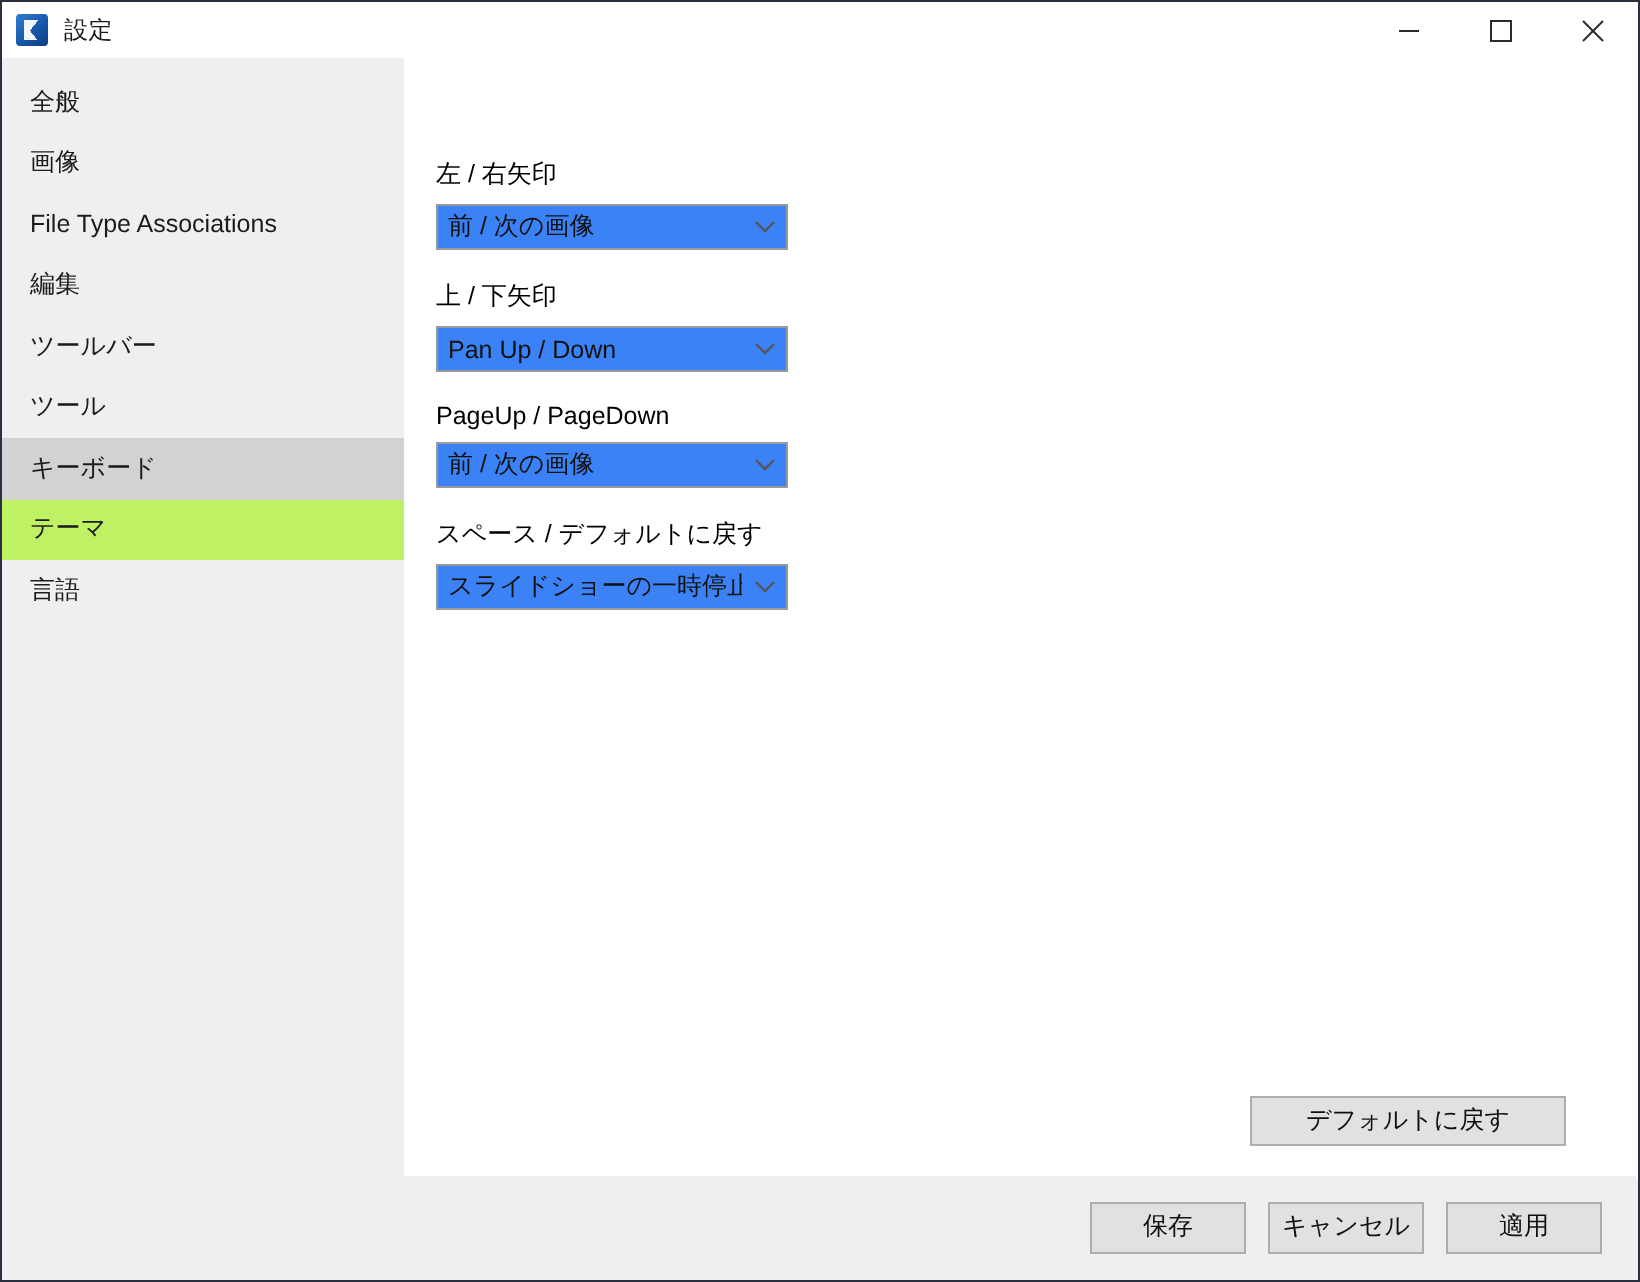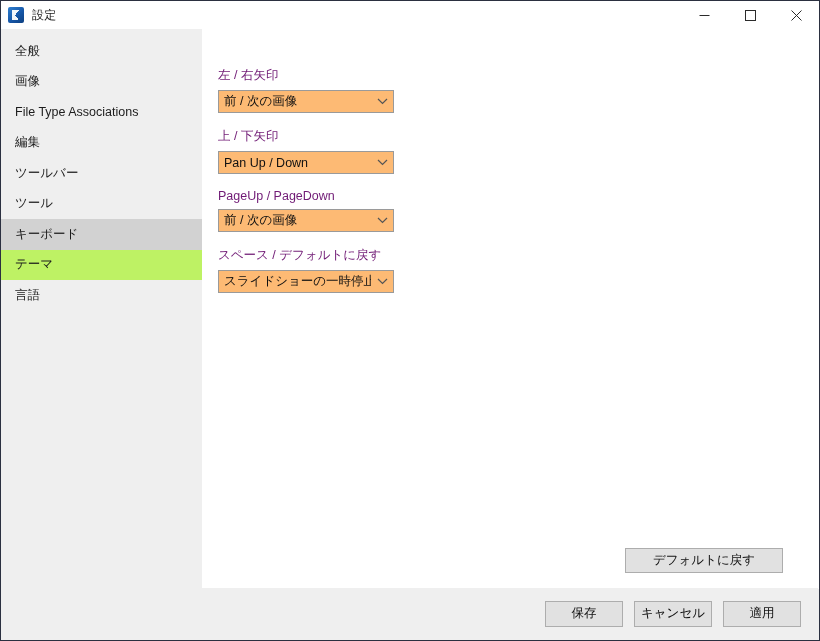--- a/index.html
+++ b/index.html
@@ -114,30 +114,31 @@
     position: relative;
     margin-bottom: 51px;
     overflow: hidden;
   }
   .groups {
     padding: 38px 0 0 16px;
   }
   .field-group { margin-bottom: 15px; }
   .field-label {
     font-size: 12.5px;
-    color: #701a75;
+    color: #000000;
     margin-bottom: 6px;
     white-space: nowrap;
+    margin-top: 12px;
   }
   .combo {
     width: 176px;
     height: 23px;
     box-sizing: border-box;
     border: 1px solid #9a9a9a;
-    background: #fdba74;
+    background: #3b82f6;
     display: flex;
     align-items: center;
     position: relative;
   }
   .combo-value {
     flex: 1 1 auto;
     font-size: 12.5px;
     color: #111111;
     padding-left: 5px;
     white-space: nowrap;

